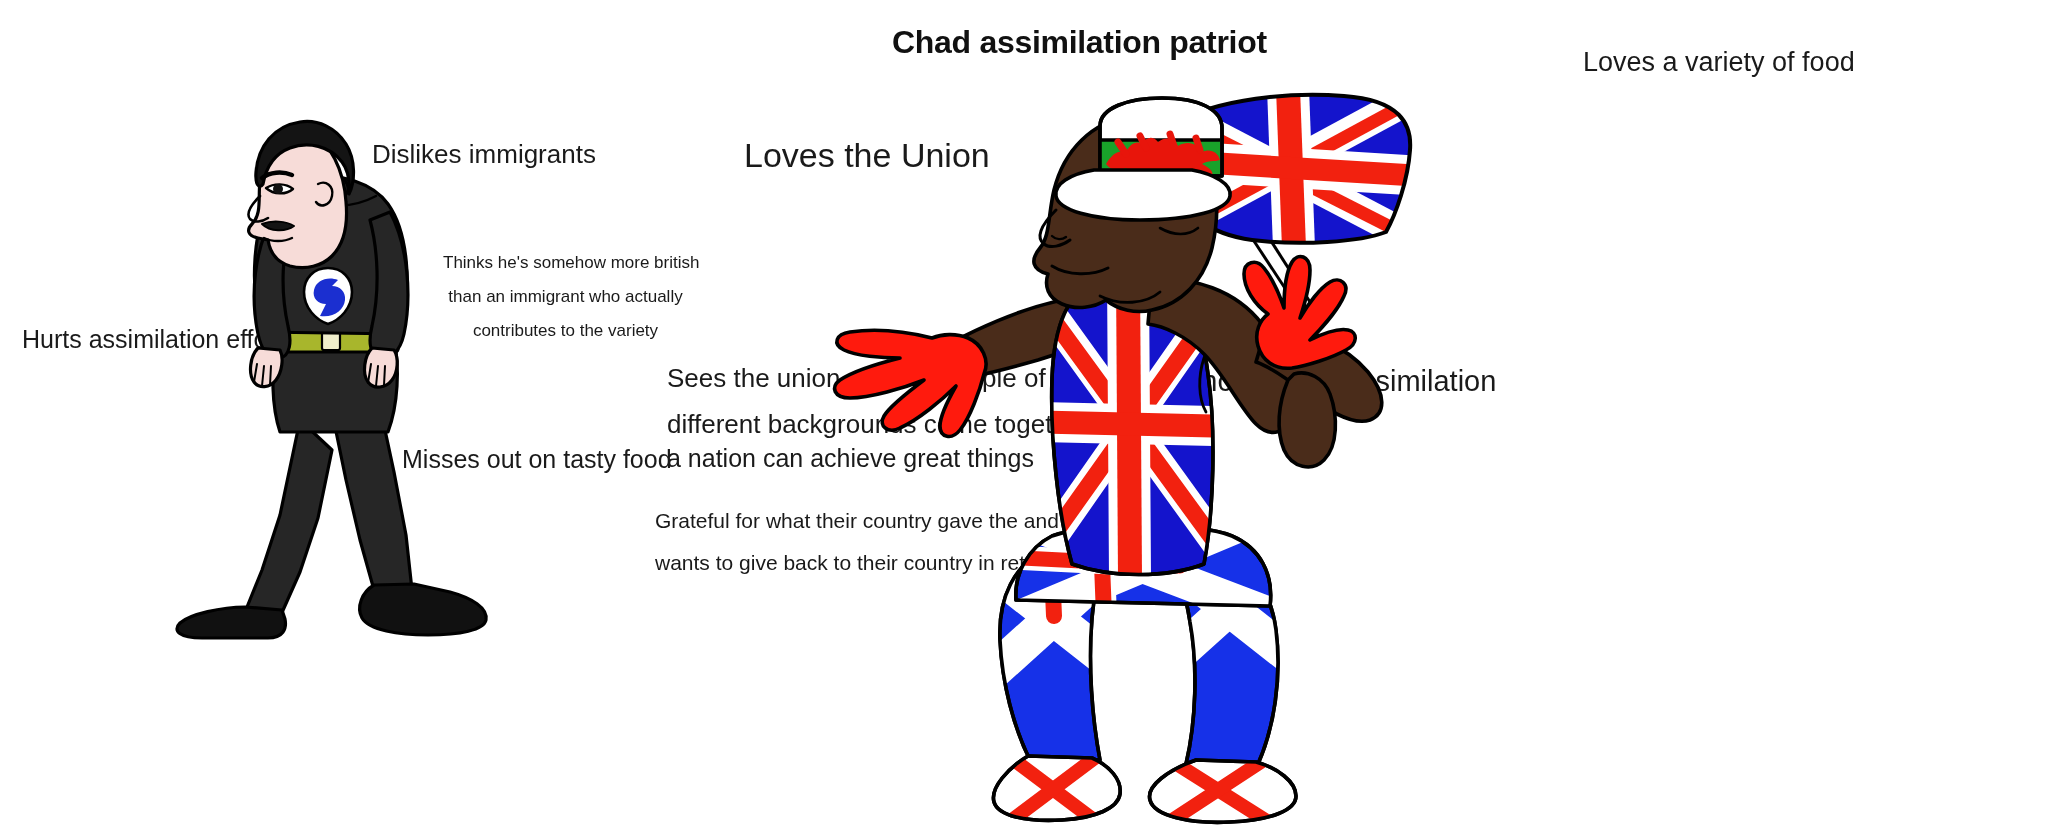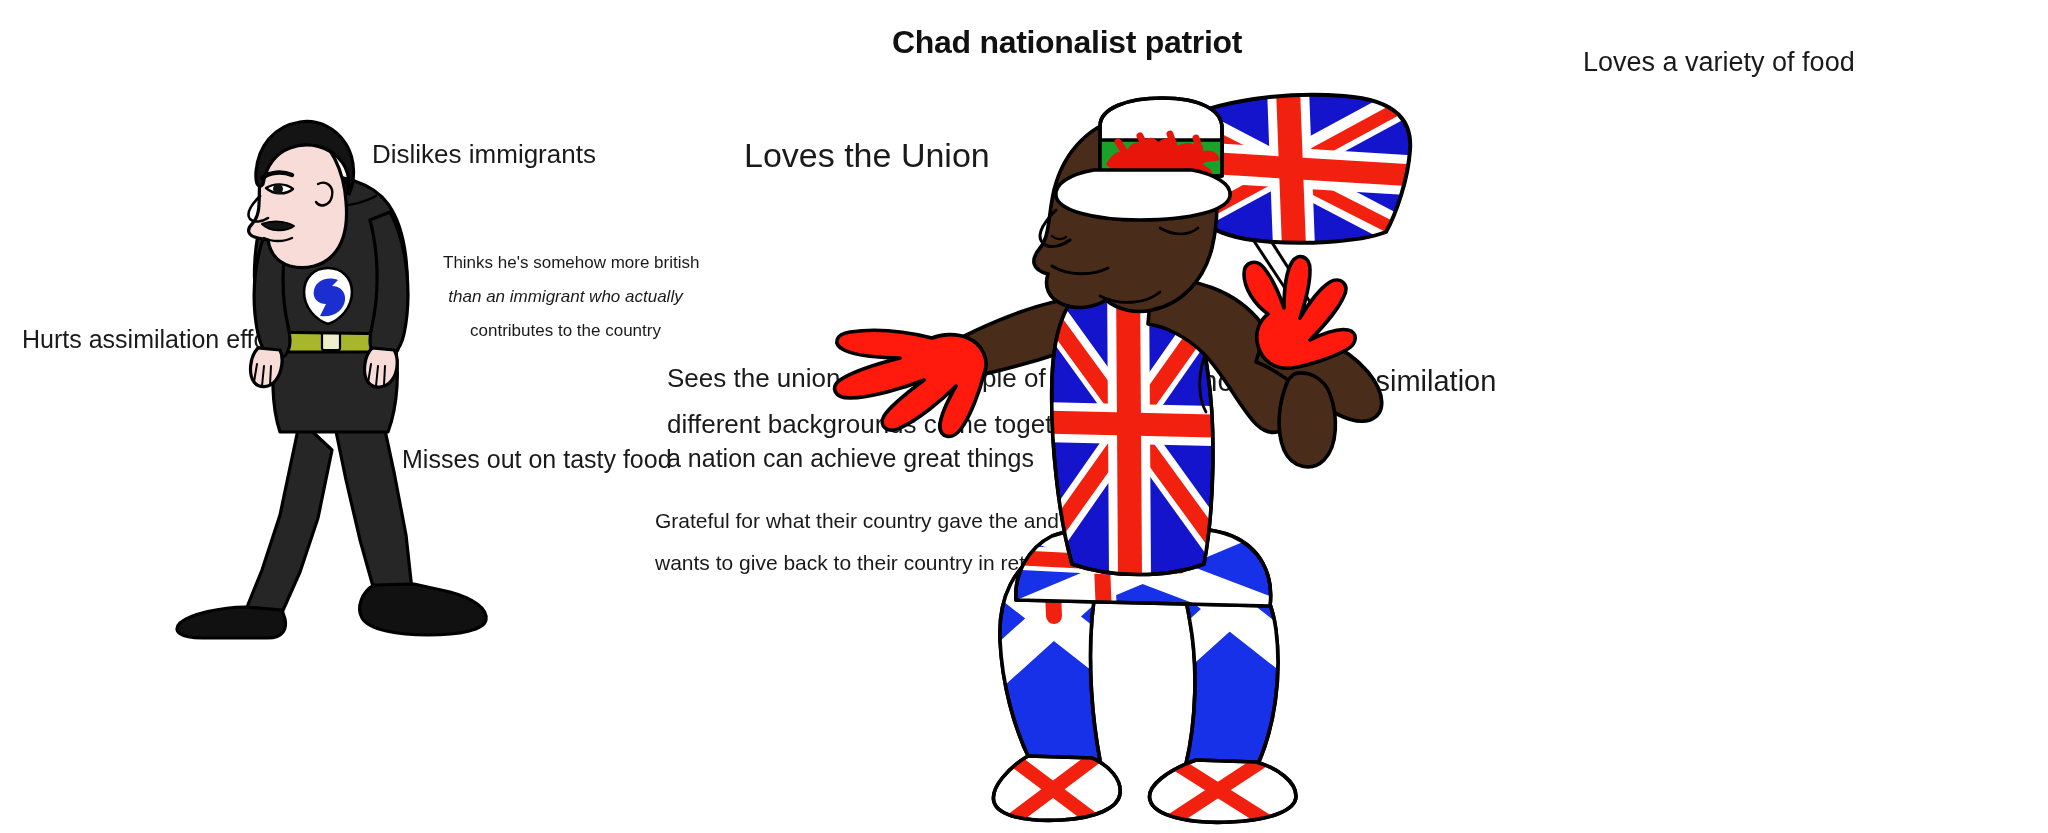--- a/index.html
+++ b/index.html
@@ -29,22 +29,22 @@
 
 
   <div class="txt lbl" style="left:372px;top:138px;font-size:26px;">Dislikes immigrants</div>
 
   <div class="txt lbl" style="left:22px;top:323px;font-size:25px;">Hurts assimilation efforts</div>
 
   <div class="txt lbl" style="left:402px;top:443px;font-size:25px;">Misses out on tasty food</div>
 
   <div class="blk" style="left:443px;top:252px;width:245px;text-align:center;">
     <div class="txt lbl" style="position:static;font-size:17px;">Thinks he's somehow more british</div>
-    <div class="txt lbl" style="position:static;font-size:17px;margin-top:12px;font-style:italic;">than an immigrant who actually</div>
-    <div class="txt lbl" style="position:static;font-size:17px;margin-top:12px;">contributes to the country</div>
+    <div class="txt lbl" style="position:static;font-size:17px;margin-top:12px;">than an immigrant who actually</div>
+    <div class="txt lbl" style="position:static;font-size:17px;margin-top:12px;">contributes to the variety</div>
   </div>
 
   <div class="fig" style="left:150px;top:120px;width:360px;height:520px;">
     <svg width="360" height="520" viewBox="0 0 360 520">
       <g stroke="#000" stroke-width="3.2" stroke-linejoin="round" stroke-linecap="round">
 
         <path d="M150 300 L130 395 L112 450 L95 492 L130 497 L150 452 L168 398 L182 330 Z" fill="#262626"></path>
 
         <path d="M95 487 C72 487 40 494 30 503 C22 511 30 518 52 518 L118 518 C133 518 137 509 135 499 L132 490 Z" fill="#111111"></path>
 
@@ -95,21 +95,21 @@
         <path d="M168 64 C176 60 184 66 182 76 C180 86 170 88 166 82" fill="none" stroke-width="2.4"></path>
 
         <g>
           <path d="M178 148 C164 148 154 158 154 172 C154 188 166 200 178 204 C190 200 202 188 202 172 C202 158 192 148 178 148 Z" fill="#ffffff" stroke-width="2.6"></path>
           <path d="M188 160 C178 156 166 160 164 170 C162 178 168 184 176 184 L170 196 C184 198 194 190 195 180 C196 172 190 166 182 166 Z" fill="#1b2fd0" stroke="none"></path>
         </g>
       </g>
     </svg>
   </div>
 
-  <div class="txt heading" style="left:892px;top:22px;font-size:32px;">Chad nationalist patriot</div>
+  <div class="txt heading" style="left:892px;top:22px;font-size:32px;">Chad assimilation patriot</div>
 
   <div class="txt lbl" style="left:744px;top:134px;font-size:34px;">Loves the Union</div>
 
   <div class="txt lbl" style="left:1583px;top:45px;font-size:27px;">Loves a variety of food</div>
 
   <div class="txt lbl" style="left:1182px;top:363px;font-size:29px;">Encourages assimilation</div>
 
 
   <div class="blk" style="left:667px;top:362px;">
     <div class="txt lbl" style="position:static;font-size:26px;">Sees the union as an example of how when</div>

